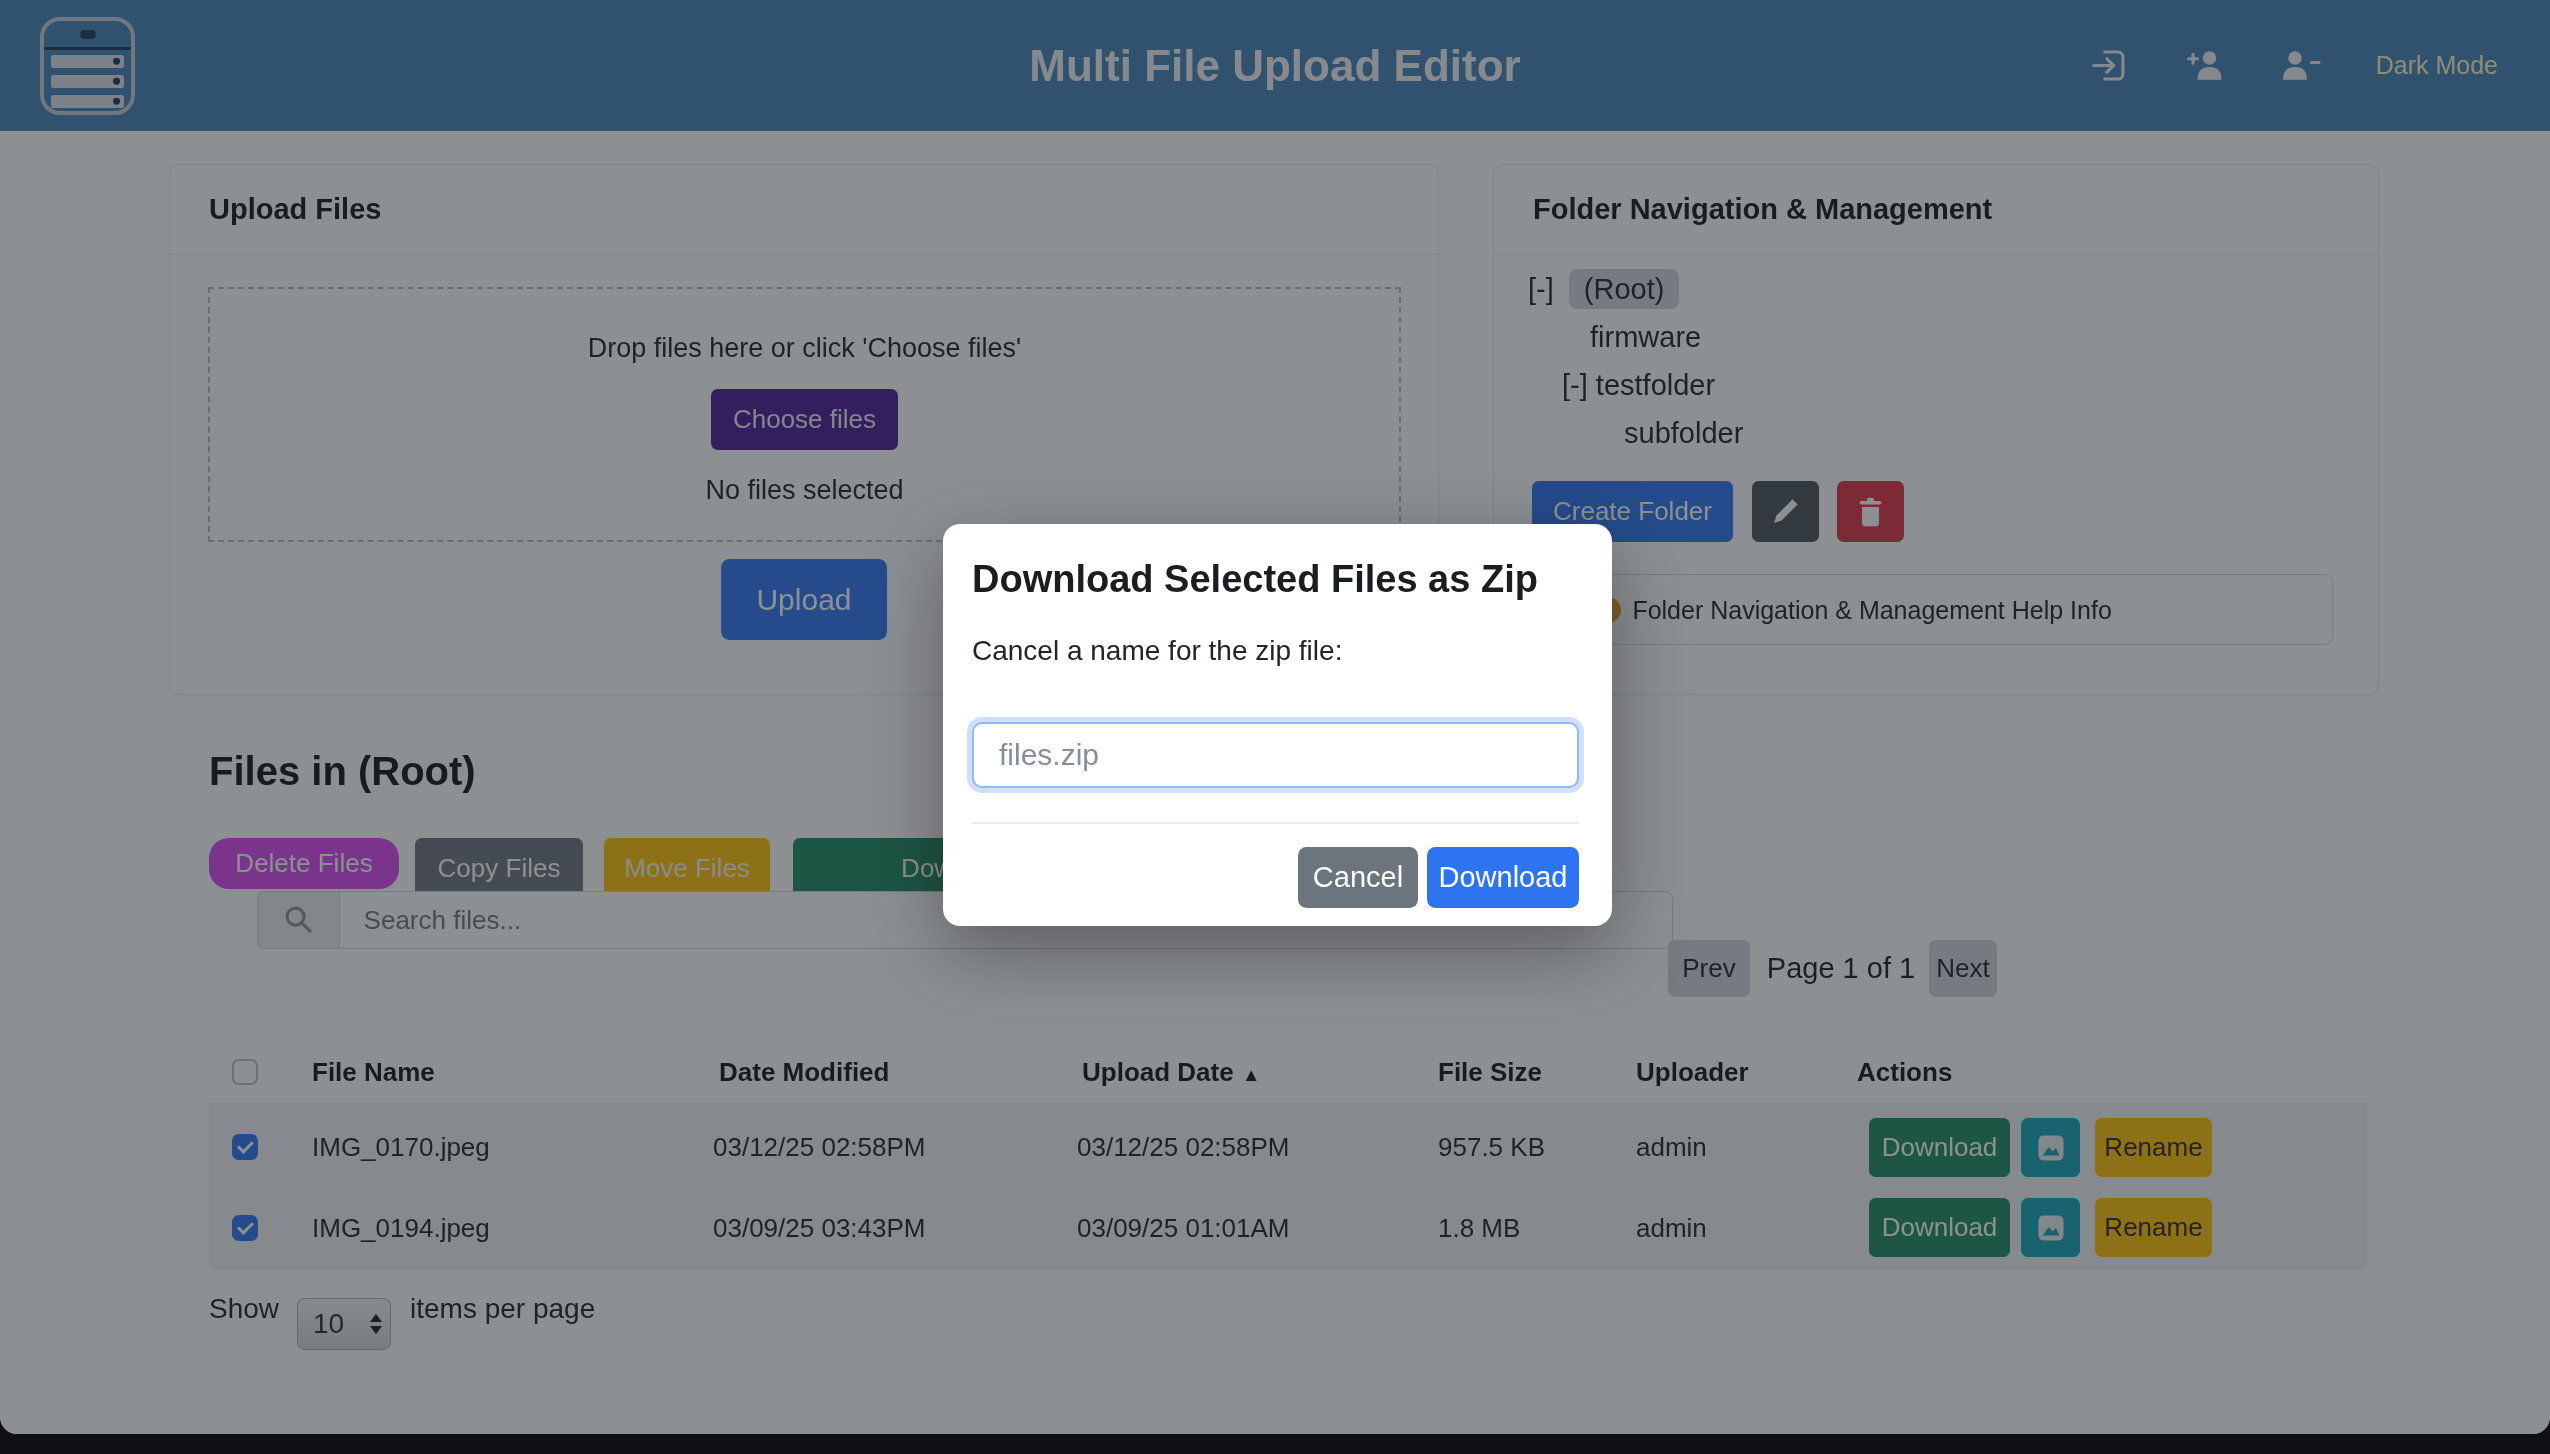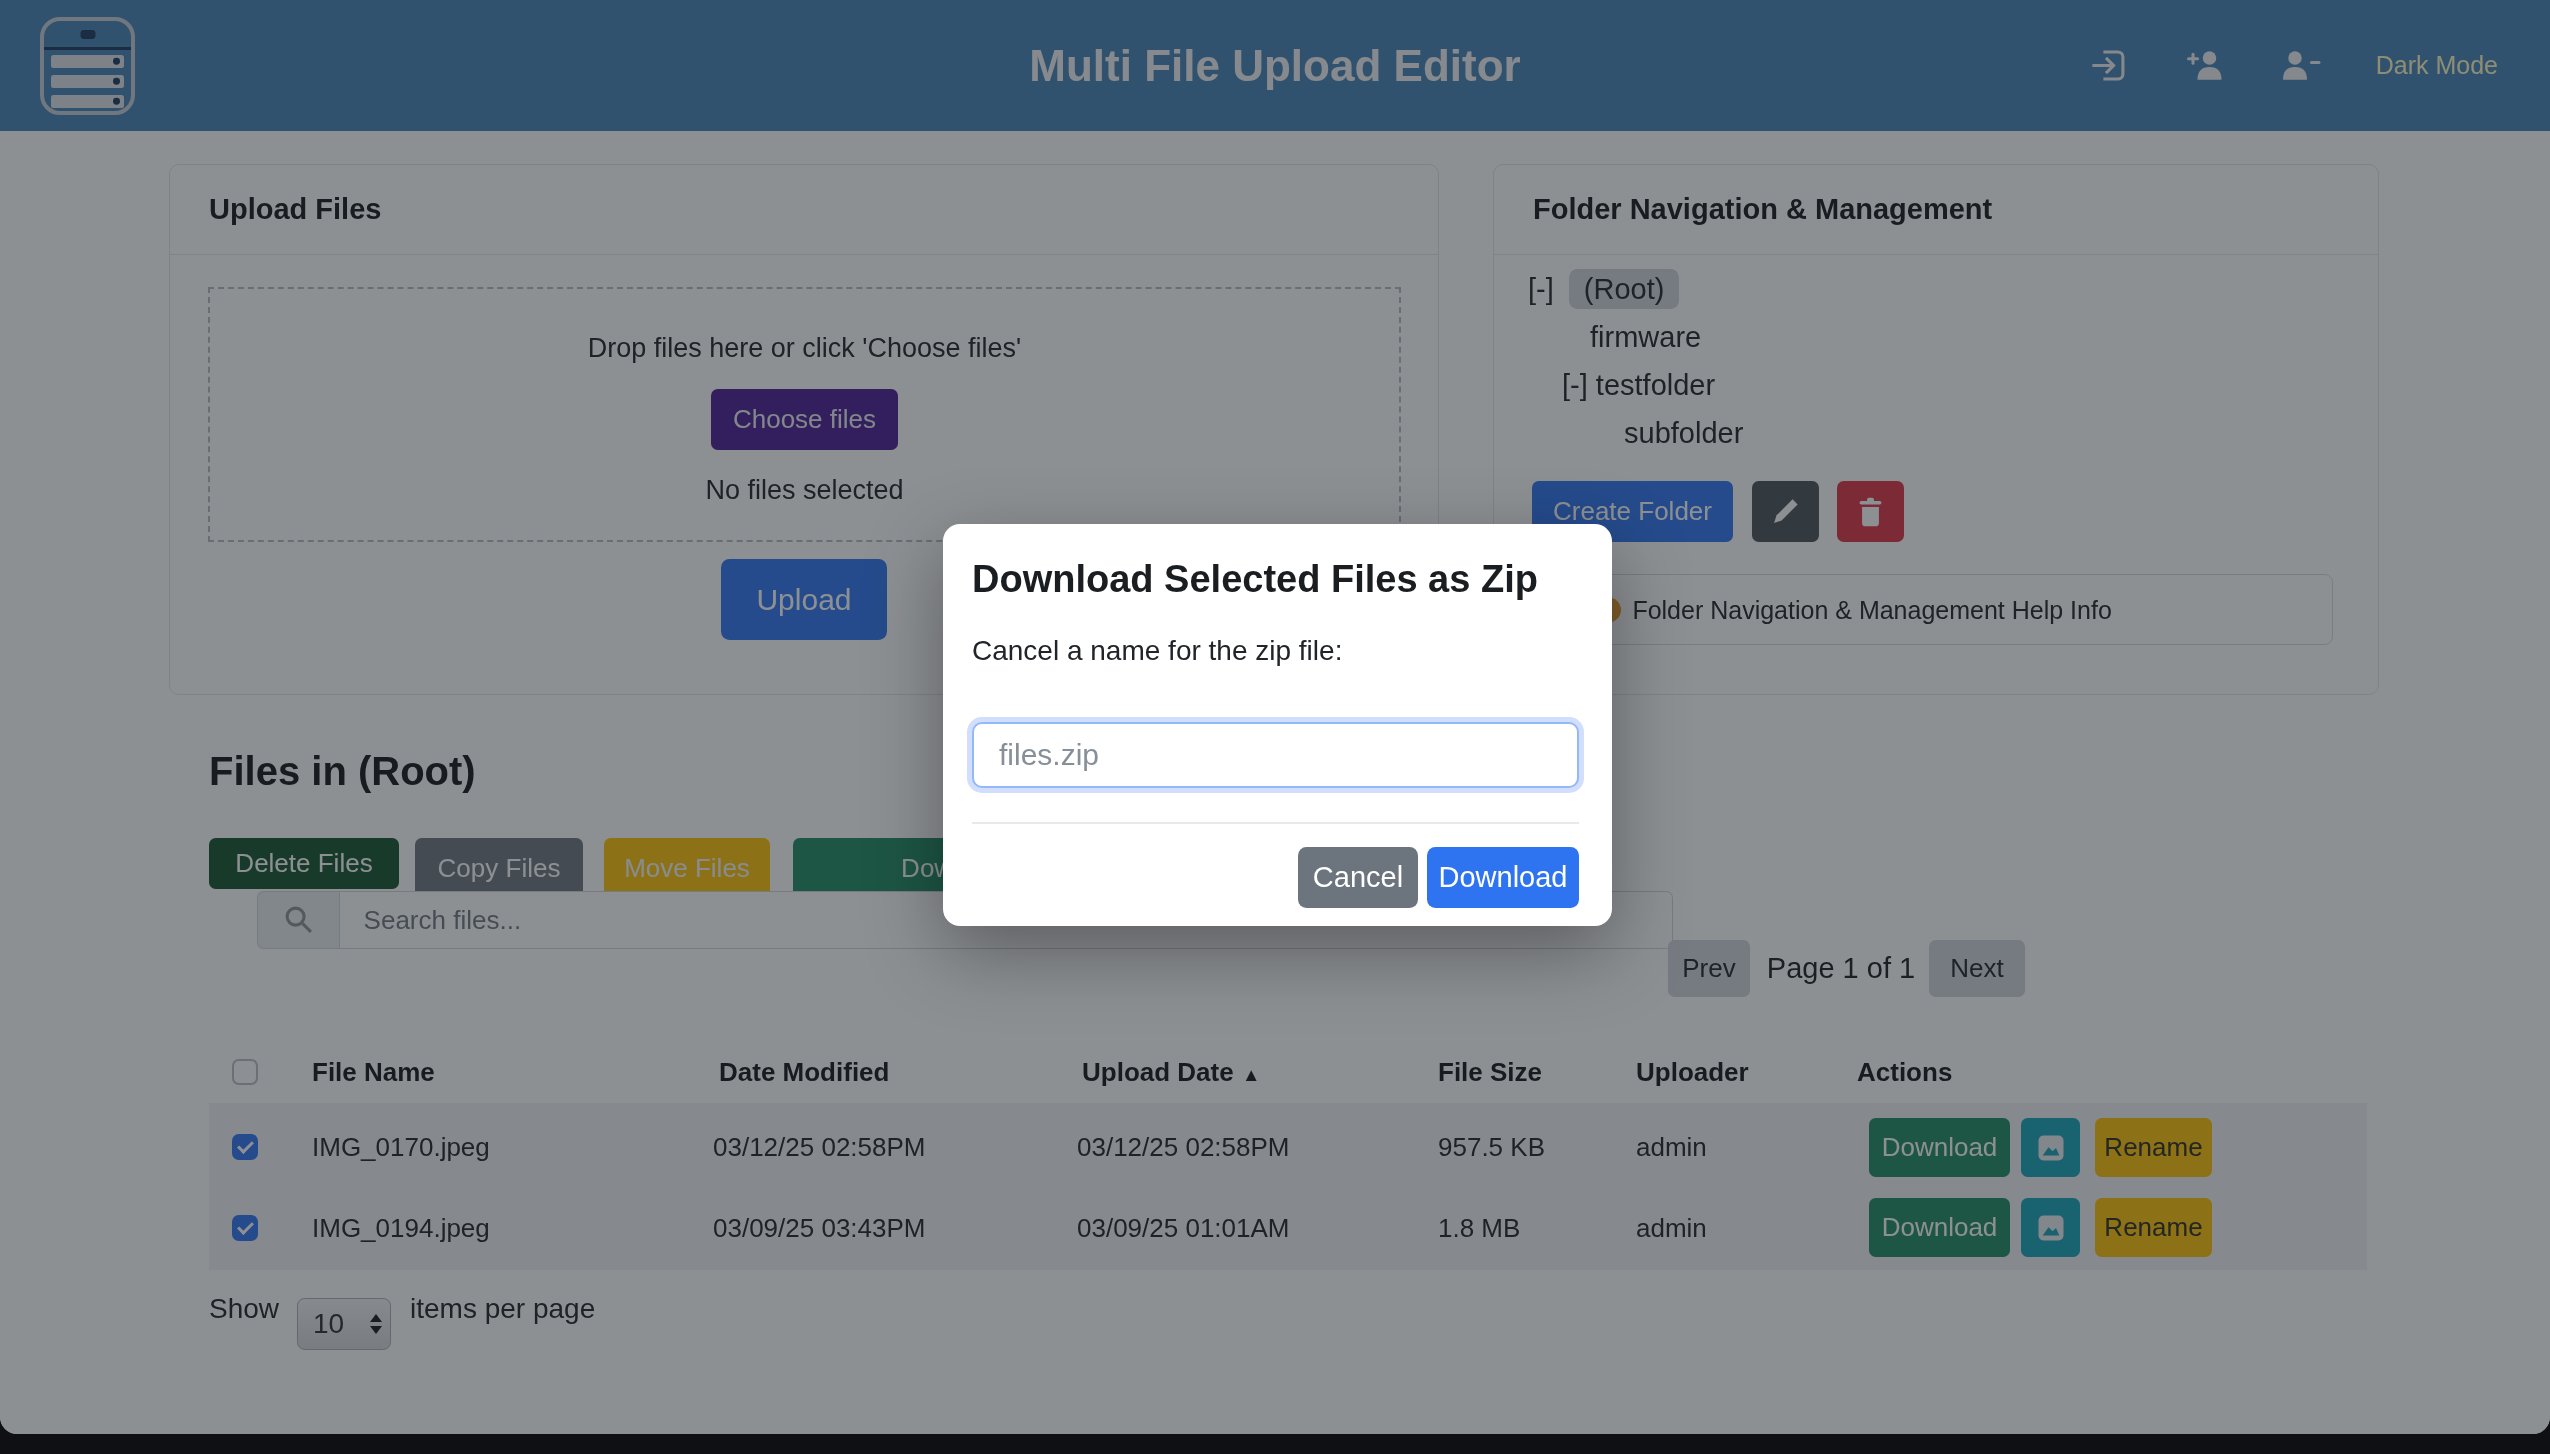--- a/index.html
+++ b/index.html
@@ -61,31 +61,31 @@
   .btn-del{background:#dc3545;}
   .helpbox{
     position:absolute;left:19.4px;top:409px;width:820px;height:71px;
     border:1.7px solid #d3d8dc;border-radius:8.4px;box-sizing:border-box;
   }
   .help-ico{position:absolute;left:82px;top:50%;transform:translateY(-50%);width:25px;height:25px;border-radius:50%;background:#e49b2e;color:#fff;font-size:18.6px;font-weight:bold;display:flex;align-items:center;justify-content:center;}
   .help-text{position:absolute;left:118px;top:50%;transform:translateY(-50%);font-size:25px;color:#212529;white-space:nowrap;}
   
   .files-heading{position:absolute;left:209px;top:749px;font-size:40px;font-weight:bold;color:#141619;}
   .abs{position:absolute;}
-  .btn-delete{left:209px;top:838px;width:190px;height:51px;background:#14532d;}
+  .btn-delete{left:209px;top:838px;width:190px;height:51px;background:#d946ef;border-radius:20px;}
   .btn-copy{left:415px;top:838px;width:168px;height:61px;background:#6c757d;}
   .btn-move{left:604px;top:838px;width:166px;height:61px;background:#ffc107;color:#f4f6f8;}
   .btn-zip{left:793px;top:838px;width:472px;height:61px;background:#1e8a60;}
   .searchgroup{left:209px;top:891px;width:1416px;height:58px;display:flex;padding-left:48px;}
   .search-addon{width:82px;background:#e9ecef;border:1.7px solid #ced4da;border-right:none;border-radius:6.7px 0 0 6.7px;display:flex;align-items:center;justify-content:center;box-sizing:border-box;}
   .search-input{flex:1;border:1.7px solid #ced4da;border-radius:0 6.7px 6.7px 0;font-size:26px;padding:0 23.6px;font-family:"Liberation Sans",sans-serif;color:#212529;outline:none;box-sizing:border-box;background:#fff;}
   .search-input::placeholder{color:#6f7880;}
   .btn-page{background:#ced4da;color:#212529;border-radius:6.7px;}
   .btn-prev{left:1668px;top:940px;width:82px;height:57px;}
-  .btn-next{left:1929px;top:940px;width:96px;height:57px;}
+  .btn-next{left:1929px;top:940px;width:68px;height:57px;}
   .page-label{left:1765px;top:940px;width:152px;height:57px;display:flex;align-items:center;justify-content:center;font-size:29px;color:#1b1e21;white-space:nowrap;}
   
   .thead-cell{position:absolute;top:1057px;font-size:26px;font-weight:bold;color:#141619;white-space:nowrap;}
   .band{position:absolute;left:209px;top:1103px;width:2158px;height:167px;background:#f1f3f5;}
   .cell{position:absolute;font-size:26px;color:#212529;white-space:nowrap;transform:translateY(-50%);}
   .checkbox{position:absolute;width:26px;height:26px;border-radius:6.7px;box-sizing:border-box;}
   .cb-empty{border:2.5px solid #b9bfc6;background:#fdfdfe;}
   .cb-checked{background:#2e74f0;}
   .cb-checked::after{content:"";position:absolute;left:5.9px;top:6.7px;width:11.8px;height:5.9px;border-left:3.4px solid #fff;border-bottom:3.4px solid #fff;transform:rotate(-45deg);}
   .row-btn{position:absolute;height:59px;border-radius:6.7px;display:flex;align-items:center;justify-content:center;font-size:26px;color:#fff;box-sizing:border-box;}

